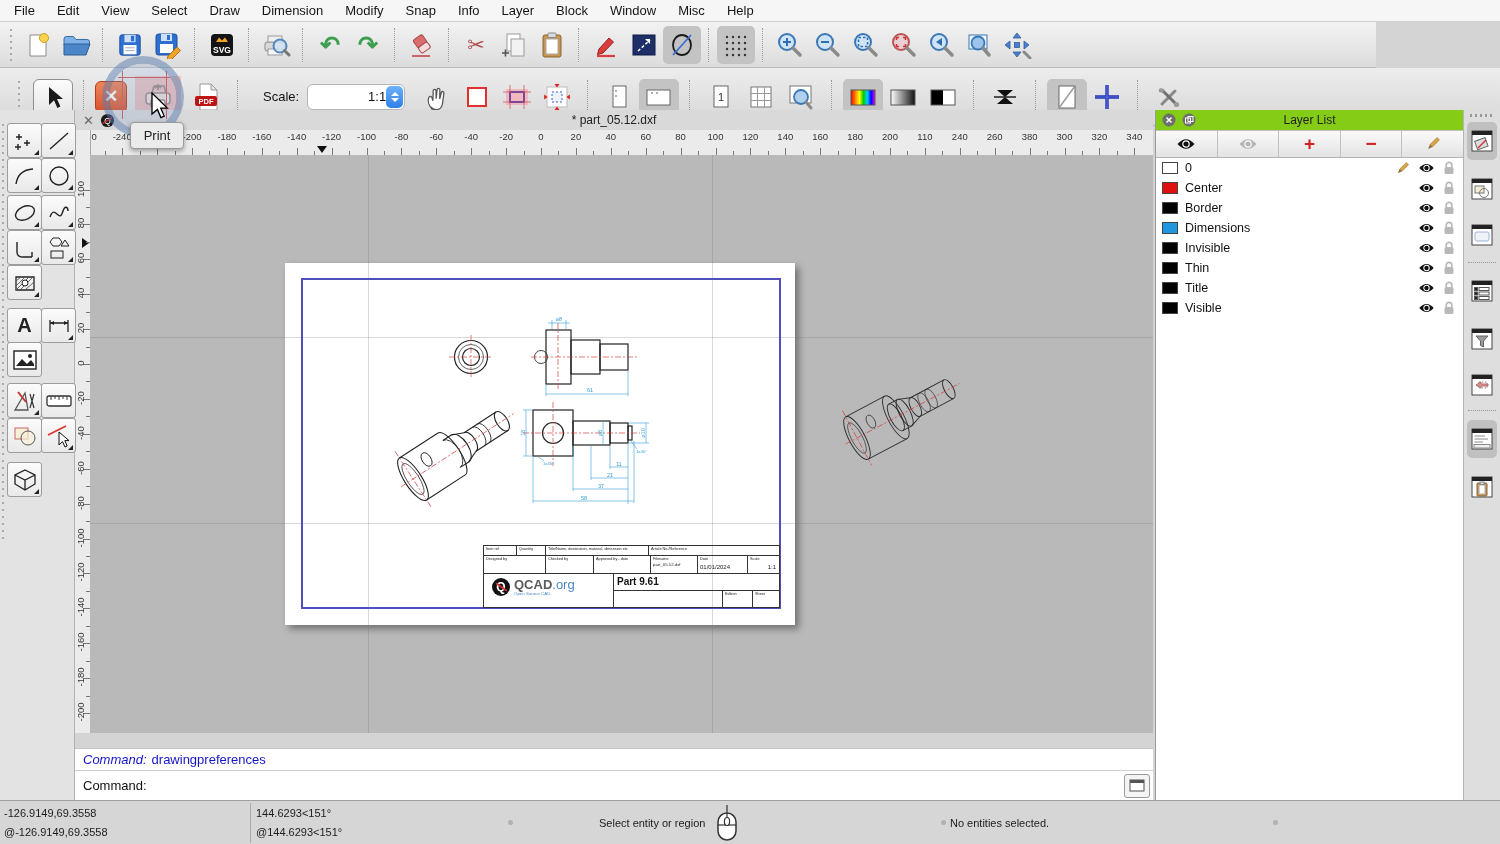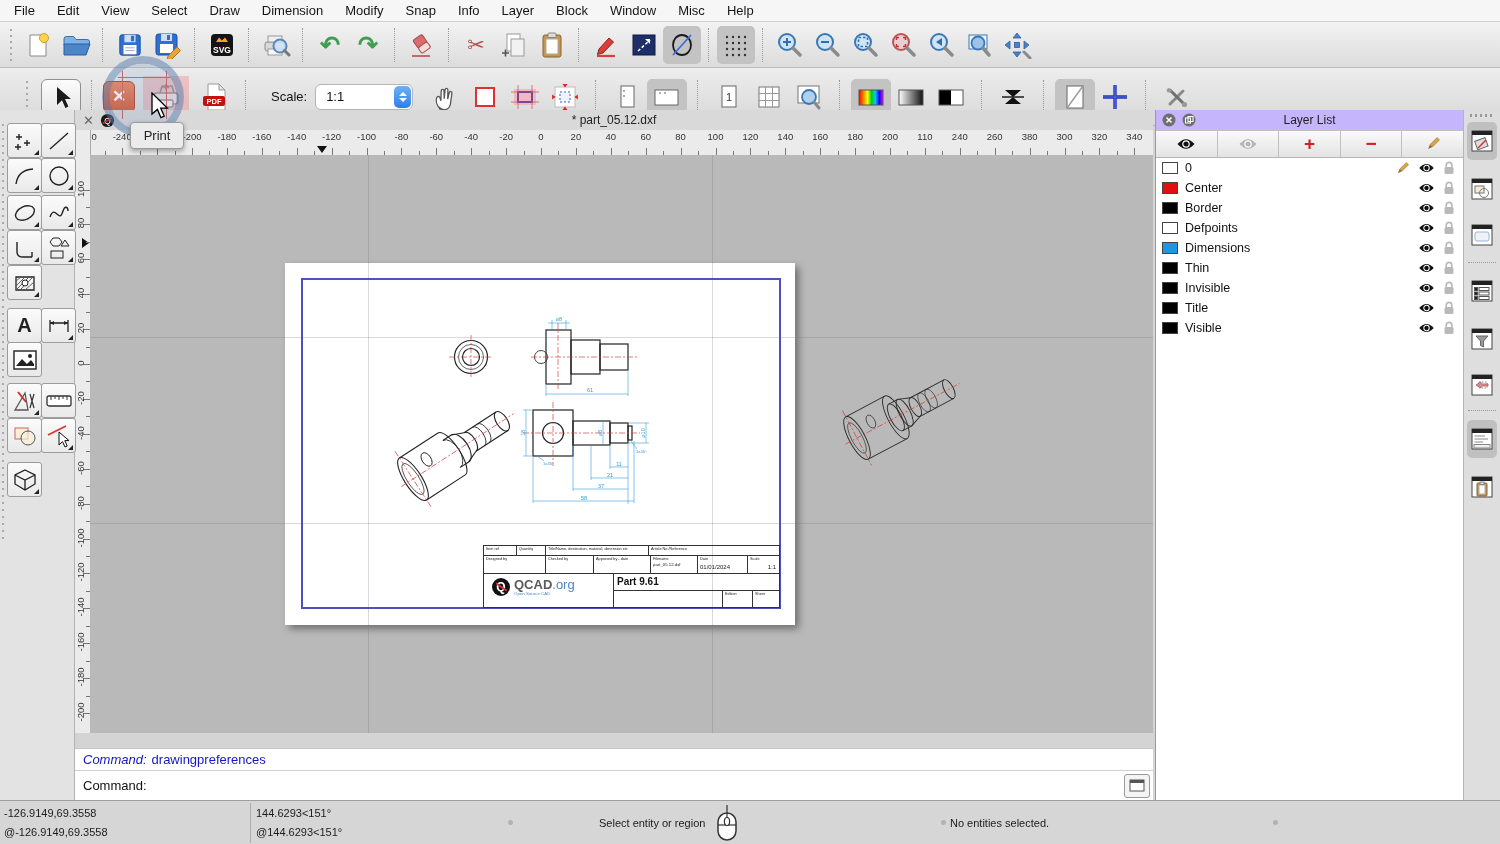--- a/index.html
+++ b/index.html
@@ -6,26 +6,26 @@
   .app{position:relative;width:1500px;height:844px;overflow:hidden;background:#d4d4d4;
        font-family:"Liberation Sans",sans-serif;-webkit-font-smoothing:antialiased;color:#111;}
   .abs{position:absolute;}
 
   
   .menubar{position:absolute;left:0;top:0;width:1500px;height:22px;background:#f6f6f6;
            border-bottom:1px solid #cfcfcf;display:flex;align-items:center;padding-left:14px;box-sizing:border-box;}
   .menu-item{font-size:13px;color:#151515;margin-right:22px;cursor:default;}
 
   
-  .toolbar1{position:absolute;left:0;top:22px;width:1500px;height:46px;
+  .toolbar1{position:absolute;left:0;top:22px;width:1376px;height:46px;
             background:linear-gradient(#f3f3f3,#dcdcdc);border-bottom:1px solid #bdbdbd;
             display:flex;align-items:center;box-sizing:border-box;padding-left:4px;}
   .toolbar2{position:absolute;left:0;top:68px;width:1500px;height:58px;
             background:linear-gradient(#ededed,#d7d7d7);border-bottom:1px solid #b3b3b3;
-            display:flex;align-items:center;box-sizing:border-box;padding-left:20px;}
+            display:flex;align-items:center;box-sizing:border-box;padding-left:12px;text-align:right;}
   .tb-btn{width:38px;height:38px;display:flex;align-items:center;justify-content:center;flex:0 0 auto;}
   .tb-btn2{width:40px;height:36px;display:flex;align-items:center;justify-content:center;flex:0 0 auto;}
   .tb-btn.active,.tb-btn2.active{background:#c3c3c3;border-radius:5px;}
   .vsep{width:1px;height:34px;border-left:1px dotted #9a9a9a;margin:0 7px;flex:0 0 auto;}
   .handle{width:7px;height:32px;margin:0 4px;flex:0 0 auto;
           background:repeating-linear-gradient(to bottom,#aaa 0 2px,transparent 2px 6px);
           background-size:2px 100%;background-repeat:repeat-y;background-position:2px 0;}
   .glyph{font-size:22px;line-height:1;}
   .glyph-green{color:#3f9e4f;font-weight:bold;font-size:24px;}
   .glyph-cut{color:#b05050;font-size:21px;}
@@ -131,21 +131,21 @@
   .cmdrow{position:absolute;left:75px;top:770px;width:1078px;height:30px;background:#fff;border-top:1px solid #d0d0d0;
           display:flex;align-items:center;box-sizing:border-box;}
   .cmdrow .lbl{font-size:13px;color:#111;margin-left:8px;}
   .cmdrow input{flex:1;border:none;outline:none;height:22px;font-size:13px;margin-left:6px;font-family:"Liberation Sans",sans-serif;}
   .cmdrow .winbtn{width:24px;height:22px;border:1px solid #999;border-radius:3px;background:#f4f4f4;
                   margin-right:3px;display:flex;align-items:center;justify-content:center;}
 
   
   .layerpanel{position:absolute;left:1155px;top:110px;width:308px;height:690px;background:#fff;
               border-left:1px solid #9a9a9a;box-sizing:border-box;}
-  .lp-header{height:20px;background:#c4b5fd;border-bottom:1px solid #c0c0c0;position:relative;
+  .lp-header{height:20px;background:#84cc16;border-bottom:1px solid #c0c0c0;position:relative;
              display:flex;align-items:center;}
   .lp-title{position:absolute;width:100%;text-align:center;font-size:12px;color:#222;}
   .lp-hbtn{width:14px;height:14px;margin-left:6px;z-index:2;display:flex;align-items:center;justify-content:center;}
   .lp-toolbar{height:26px;display:flex;border-bottom:1px solid #b5b5b5;}
   .lp-tbtn{flex:1;border-right:1px solid #c0c0c0;background:linear-gradient(#fafafa,#e3e3e3);
            display:flex;align-items:center;justify-content:center;}
   .lp-plus{font-size:19px;font-weight:bold;color:#d21f1f;}
   .lp-minus{font-size:19px;font-weight:bold;color:#d21f1f;}
   .lrow{height:20px;display:flex;align-items:center;position:relative;}
   .swatch{width:14px;height:10px;border:1px solid #444;margin-left:6px;flex:0 0 auto;}
@@ -1101,70 +1101,54 @@
             </svg>
           </span>
           <span class="rico">
             <svg width="12" height="14" viewBox="0 0 12 14">
               <path d="M3.2 6 V4.2 a2.8 2.8 0 0 1 5.6 0 V6" fill="none" stroke="#b9b9b9" stroke-width="1.7"></path>
               <rect x="1.5" y="6" width="9" height="7" rx="1.5" fill="#b9b9b9"></rect>
             </svg>
           </span>
         </div>
         <div class="lrow">
-          <span class="swatch" style="background: rgb(255, 255, 255);"></span>
-          <span class="lname">Defpoints</span>
+          <span class="swatch" style="background: rgb(31, 151, 224);"></span>
+          <span class="lname">Dimensions</span>
           <span class="rico">
             <svg width="17" height="12" viewBox="0 0 20 14">
               <path d="M1.5 7 Q10 -2.5 18.5 7 Q10 16.5 1.5 7 Z" fill="#111"></path>
               <circle cx="10" cy="7" r="3.2" fill="#111" stroke="#fff" stroke-width="1.2"></circle>
             </svg>
           </span>
           <span class="rico">
             <svg width="12" height="14" viewBox="0 0 12 14">
               <path d="M3.2 6 V4.2 a2.8 2.8 0 0 1 5.6 0 V6" fill="none" stroke="#b9b9b9" stroke-width="1.7"></path>
               <rect x="1.5" y="6" width="9" height="7" rx="1.5" fill="#b9b9b9"></rect>
             </svg>
           </span>
         </div>
         <div class="lrow">
-          <span class="swatch" style="background: rgb(31, 151, 224);"></span>
-          <span class="lname">Dimensions</span>
+          <span class="swatch" style="background: rgb(0, 0, 0);"></span>
+          <span class="lname">Invisible</span>
           <span class="rico">
             <svg width="17" height="12" viewBox="0 0 20 14">
               <path d="M1.5 7 Q10 -2.5 18.5 7 Q10 16.5 1.5 7 Z" fill="#111"></path>
               <circle cx="10" cy="7" r="3.2" fill="#111" stroke="#fff" stroke-width="1.2"></circle>
             </svg>
           </span>
           <span class="rico">
             <svg width="12" height="14" viewBox="0 0 12 14">
               <path d="M3.2 6 V4.2 a2.8 2.8 0 0 1 5.6 0 V6" fill="none" stroke="#b9b9b9" stroke-width="1.7"></path>
               <rect x="1.5" y="6" width="9" height="7" rx="1.5" fill="#b9b9b9"></rect>
             </svg>
           </span>
         </div>
         <div class="lrow">
           <span class="swatch" style="background: rgb(0, 0, 0);"></span>
           <span class="lname">Thin</span>
-          <span class="rico">
-            <svg width="17" height="12" viewBox="0 0 20 14">
-              <path d="M1.5 7 Q10 -2.5 18.5 7 Q10 16.5 1.5 7 Z" fill="#111"></path>
-              <circle cx="10" cy="7" r="3.2" fill="#111" stroke="#fff" stroke-width="1.2"></circle>
-            </svg>
-          </span>
-          <span class="rico">
-            <svg width="12" height="14" viewBox="0 0 12 14">
-              <path d="M3.2 6 V4.2 a2.8 2.8 0 0 1 5.6 0 V6" fill="none" stroke="#b9b9b9" stroke-width="1.7"></path>
-              <rect x="1.5" y="6" width="9" height="7" rx="1.5" fill="#b9b9b9"></rect>
-            </svg>
-          </span>
-        </div>
-        <div class="lrow">
-          <span class="swatch" style="background: rgb(0, 0, 0);"></span>
-          <span class="lname">Invisible</span>
           <span class="rico">
             <svg width="17" height="12" viewBox="0 0 20 14">
               <path d="M1.5 7 Q10 -2.5 18.5 7 Q10 16.5 1.5 7 Z" fill="#111"></path>
               <circle cx="10" cy="7" r="3.2" fill="#111" stroke="#fff" stroke-width="1.2"></circle>
             </svg>
           </span>
           <span class="rico">
             <svg width="12" height="14" viewBox="0 0 12 14">
               <path d="M3.2 6 V4.2 a2.8 2.8 0 0 1 5.6 0 V6" fill="none" stroke="#b9b9b9" stroke-width="1.7"></path>
               <rect x="1.5" y="6" width="9" height="7" rx="1.5" fill="#b9b9b9"></rect>

